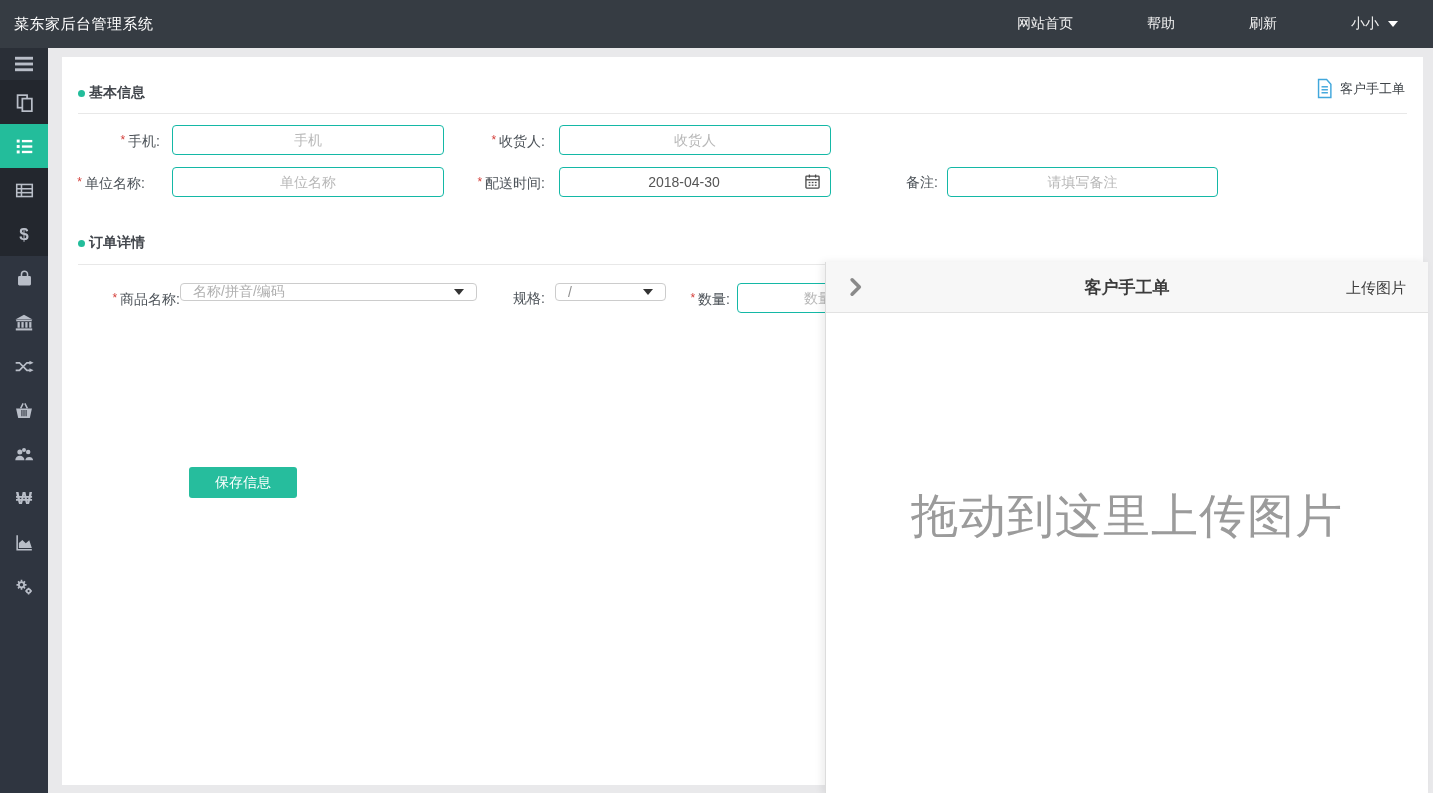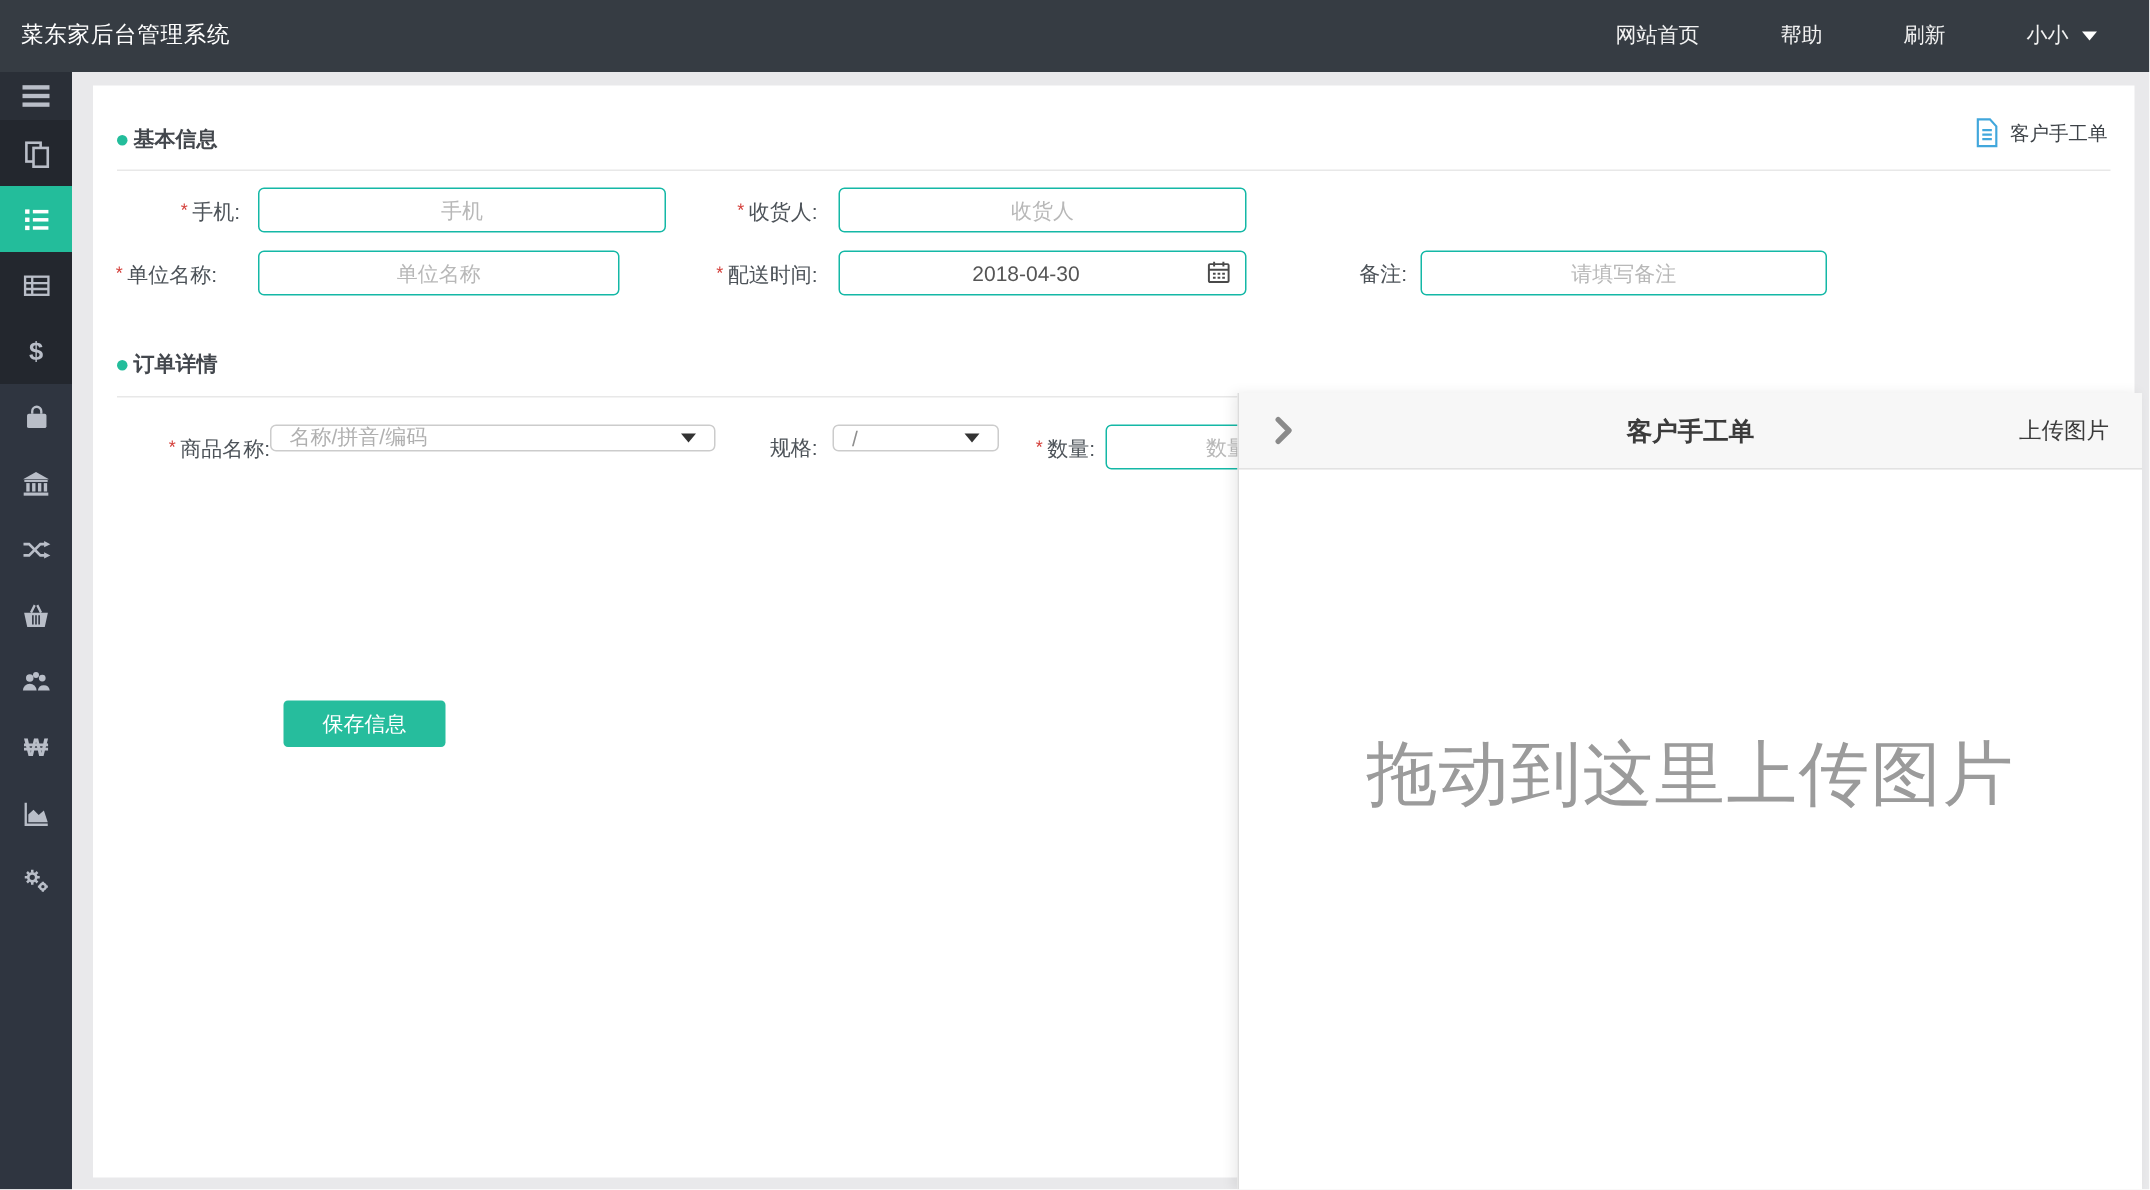--- a/index.html
+++ b/index.html
@@ -2,21 +2,21 @@
 <html><head>
 <meta charset="utf-8">
 <style>
   * { margin:0; padding:0; box-sizing:border-box; }
   html,body { font-family:"Liberation Sans","DejaVu Sans",sans-serif; }
   .page { position:relative; width:1433px; height:793px; background:#e9e9eb; overflow:hidden; }
 
   
   .navbar { position:absolute; left:0; top:0; width:1433px; height:48px; background:#363c43; z-index:30; }
   .brand { position:absolute; left:14px; top:0; line-height:48px; color:#ffffff; font-size:15px; letter-spacing:.5px; }
-  .nav-right { position:absolute; right:8px; top:0; height:48px; display:flex; }
+  .nav-right { position:absolute; right:8px; top:0; height:48px; display:flex;gap:20px; }
   .nav-item { display:flex; align-items:center; padding:0 27px; color:#f2f2f2; font-size:14px; cursor:pointer; text-decoration:none; }
   .caret-down { width:0; height:0; border-left:5px solid transparent; border-right:5px solid transparent; border-top:6px solid #ffffff; margin-left:9px; }
 
   
   .sidebar { position:absolute; left:0; top:48px; width:48px; height:745px; background:#2f3540; z-index:25; }
   .s-item { height:44px; display:flex; align-items:center; justify-content:center; color:#b9bec8; cursor:pointer; }
   .s-item.toggle { height:32px; background:#2a2f37; }
   .s-item.grp { background:#23272e; }
   .s-item.active { background:#23bd9b; color:#ffffff; }
   .s-item svg { display:block; }
@@ -184,21 +184,21 @@
     </div>
     <div class="divider" style="top:56px;"></div>
 
     <label class="flabel" style="left:0; top:68px; width:98px;"><span class="req">*</span><span>手机:</span></label>
     <input class="tinput" style="left: 110px; top: 68px; width: 272px;" placeholder="手机">
 
     <label class="flabel" style="left:388px; top:68px; width:95px;"><span class="req">*</span><span>收货人:</span></label>
     <input class="tinput" style="left: 497px; top: 68px; width: 272px;" placeholder="收货人">
 
     <label class="flabel" style="left:0; top:110px; width:98px;text-align:center;"><span class="req">*</span><span>单位名称:</span></label>
-    <input class="tinput" style="left: 110px; top: 110px; width: 241px;" placeholder="单位名称">
+    <input class="tinput" style="left: 110px; top: 110px; width: 272px;" placeholder="单位名称">
 
     <label class="flabel" style="left:388px; top:110px; width:95px;"><span class="req">*</span><span>配送时间:</span></label>
     <div class="date-wrap" style="left:497px; top:110px; width:272px;">
       <input class="tinput" value="2018-04-30" style="">
       <svg class="cal-ico" width="17" height="17" viewBox="0 0 22 22" fill="none" stroke="#4a4a4a" stroke-width="1.7">
           <rect x="2.5" y="4" width="17" height="15.5" rx="1"></rect>
           <line x1="2.5" y1="8.8" x2="19.5" y2="8.8"></line>
           <line x1="7" y1="2" x2="7" y2="6"></line>
           <line x1="15" y1="2" x2="15" y2="6"></line>
           <line x1="6" y1="12.3" x2="8.3" y2="12.3"></line>

